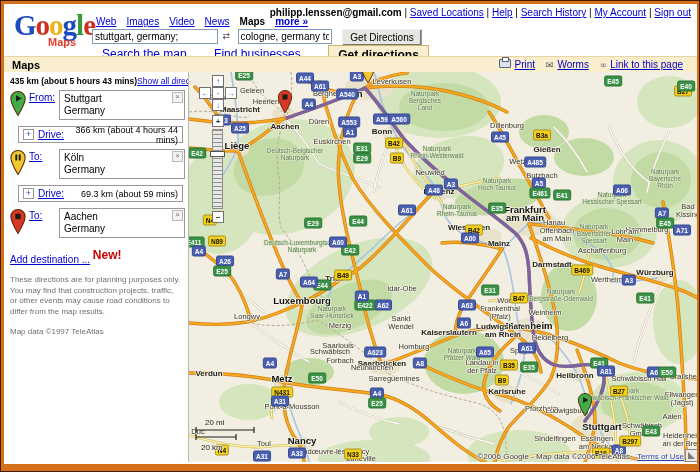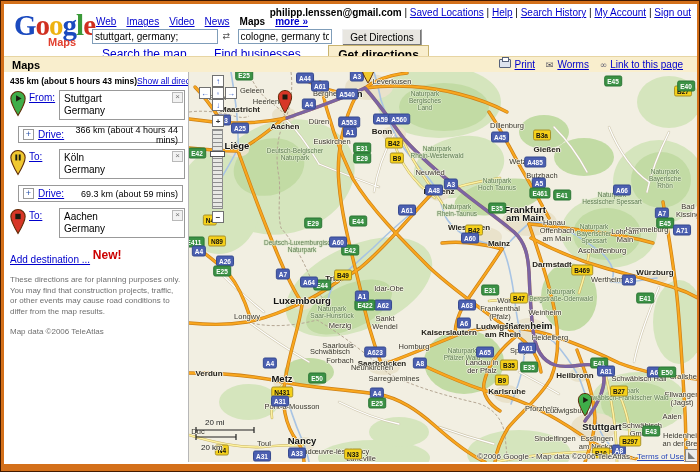--- a/index.html
+++ b/index.html
@@ -189,21 +189,21 @@
         <span class="close-x">×</span>
       </div>
     </div>
 
     <div class="add-dest">
       <a href="#">Add destination ...</a>
       <span class="new-badge">New!</span>
     </div>
 
     <div class="disclaimer">These directions are for planning purposes only. You may find that construction projects, traffic, or other events may cause road conditions to differ from the map results.</div>
-    <div class="mapdata-note">Map data ©2006 TeleAtlas</div>
+    <div class="mapdata-note">Map data ©1997 TeleAtlas</div>
   </div>
 
   <div class="map">
     <svg class="base" width="509" height="390" viewBox="0 0 509 390">
       <defs>
         <path id="R" d="M98,46 C120,38 150,28 176,16 C194,36 206,56 216,68 C236,90 256,106 271,118 C287,131 311,148 325,160 C336,170 339,183 340,200 C341,226 342,241 344,258 C346,276 353,289 366,293 C381,298 396,289 408,294 C416,297 417,309 412,322 C406,338 399,344 396,349"></path>
         <path id="o2" d="M176,16 C186,8 200,3 218,1"></path>
         <path id="o2b" d="M176,16 C205,12 240,14 270,22 C290,27 305,33 318,40"></path>
         <path id="o3" d="M98,46 C78,50 50,52 25,50 L0,47"></path>
         <path id="o4" d="M168,22 C154,48 147,82 150,112 C153,147 163,182 172,220 C177,248 185,272 192,291"></path>
@@ -491,37 +491,37 @@
           <div class="city" style="left: 493px; top: 327px;">Ellwangen
 (Jagst)</div>
           <div class="city" style="left: 495px; top: 305px;">Crailshei</div>
           <div class="city" style="left: 491px; top: 368px;">Heidenhei
 an der Bre</div>
           <div class="city s1" style="left: 193px; top: 292px;">Saarbrücken</div>
           <div class="city" style="left: 141px; top: 280px;">Schwäbisch</div>
           <div class="city" style="left: 151px; top: 289px;">Forbach</div>
           <div class="city" style="left: 205px; top: 307px;">Sarreguemines</div>
           <div class="city" style="left: 183px; top: 270px; margin-top: 26px;">Neunkirchen</div>
-          <div class="city" style="left: 196px; top: 251px;">Sankt
+          <div class="city" style="left: 212px; top: 251px;">Sankt
 Wendel</div>
           <div class="city" style="left: 225px; top: 275px;">Homburg</div>
           <div class="city" style="left: 151px; top: 254px;">Merzig</div>
           <div class="city" style="left: 149px; top: 274px;">Saarlouis</div>
           <div class="city s2" style="left: 93px; top: 307px;">Metz</div>
           <div class="city s2" style="left: 113px; top: 369px;">Nancy</div>
           <div class="city" style="left: 75px; top: 372px;">Toul</div>
           <div class="city s1" style="left: 20px; top: 302px;">Verdun</div>
           <div class="city" style="left: 103px; top: 335px;">Pont-à-Mousson</div>
           <div class="city" style="left: 143px; top: 380px;">Vandœuvre-lès-Nancy</div>
           <div class="city" style="left: 172px; top: 387px;">Lunéville</div>
           <div class="city" style="left: 5px; top: 360px;">le Duc</div>
           <div class="city s2" style="left: 113px; top: 229px;">Luxembourg</div>
           <div class="city" style="left: 58px; top: 245px;">Longwy</div>
           <div class="city s1" style="left: 145px; top: 207px;">Trier</div>
-          <div class="city" style="left: 200px; top: 217px;">Idar-Obe</div>
+          <div class="city" style="left: 213px; top: 217px;">Idar-Obe</div>
           <div class="city s1" style="left: 51px; top: 38px;">Maastricht</div>
           <div class="city" style="left: 63px; top: 19px;">Geleen</div>
           <div class="city" style="left: 28px; top: 26px;">Genk</div>
           <div class="city" style="left: 77px; top: 30px;">Heerlen</div>
           <div class="city s2" style="left: 48px; top: 74px;">Liège</div>
           <div class="park" style="left: 236px; top: 28px;">Naturpark
 Bergisches
 Land</div>
           <div class="park" style="left: 106px; top: 82px;">Deutsch-Belgischer
 Naturpark</div>

